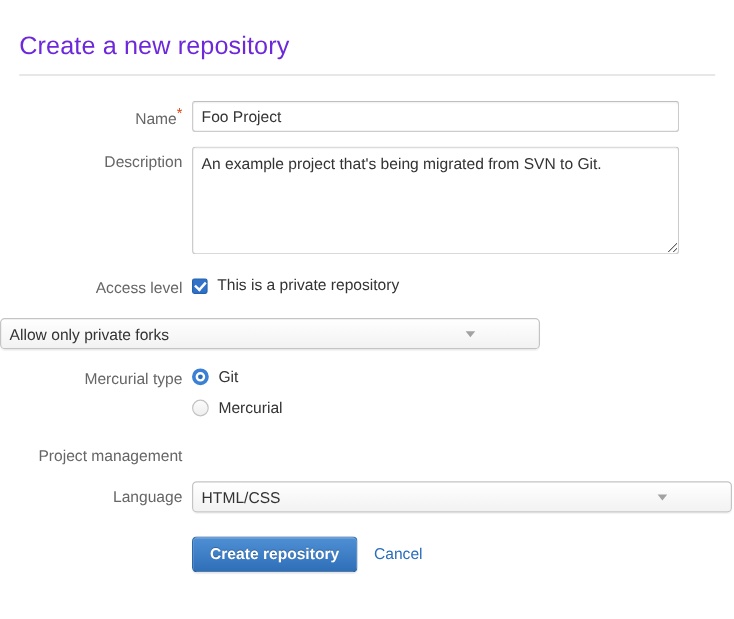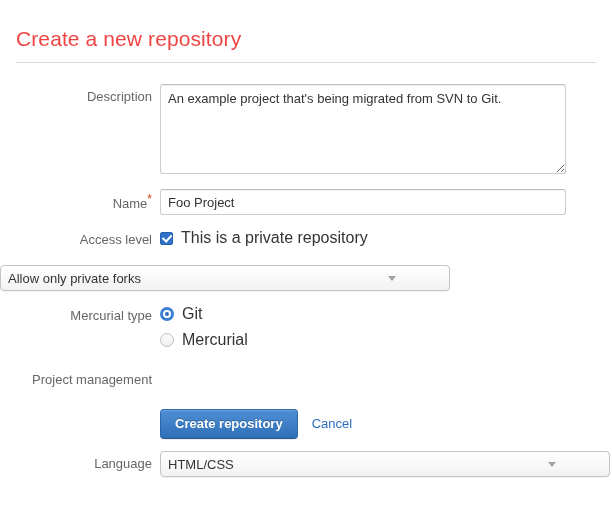--- a/index.html
+++ b/index.html
@@ -23,21 +23,21 @@
   }
 
   
   .page-title {
     position: absolute;
     left: 16px;
     top: 12px;
     font-size: 21px;
     line-height: 26px;
     font-weight: normal;
-    color: #ef4444;
+    color: #6d28d9;
     letter-spacing: 0.1px;
   }
   .title-divider {
     position: absolute;
     left: 16px;
     top: 62px;
     width: 580px;
     height: 1px;
     background: #d8d8d8;
   }
@@ -145,21 +145,21 @@
   }
 
   
   .choice {
     display: flex;
     align-items: center;
     height: 22px;
     margin-bottom: 4px;
   }
   .choice-text {
-    font-size: 16px;
+    font-size: 13px;
     color: #333333;
     line-height: 18px;
   }
 
   .cb {
     width: 13px;
     height: 13px;
     min-width: 13px;
     box-sizing: border-box;
     margin-right: 8px;
@@ -249,30 +249,30 @@
 <body>
 
 <div class="page">
 
   <h1 class="page-title">Create a new repository</h1>
   <div class="title-divider"></div>
 
   <div class="form">
 
     <div class="row">
+      <div class="label-col"><span>Name</span><span class="req">*</span></div>
+      <div class="field-col">
+        <input class="text-input" type="text" value="Foo Project" style="">
+      </div>
+    </div>
+
+    <div class="row">
       <div class="label-col">Description</div>
       <div class="field-col">
         <textarea class="textarea-input" style="">An example project that's being migrated from SVN to Git.</textarea>
-      </div>
-    </div>
-
-    <div class="row">
-      <div class="label-col"><span>Name</span><span class="req">*</span></div>
-      <div class="field-col">
-        <input class="text-input" type="text" value="Foo Project" style="">
       </div>
     </div>
 
     <div class="row">
       <div class="label-col">Access level</div>
       <div class="field-col">
         <div class="choice">
           <span class="cb on"></span>
           <span class="choice-text">This is a private repository</span>
         </div>
@@ -302,33 +302,33 @@
       </div>
     </div>
 
     <div class="row">
       <div class="label-col">Project management</div>
       <div class="field-col">
       </div>
     </div>
 
     <div class="row">
+      <div class="label-col">Language</div>
+      <div class="field-col">
+        <div class="select-wrap">
+          <div class="select-box">HTML/CSS</div>
+          <span class="select-arrow"></span>
+        </div>
+      </div>
+    </div>
+
+    <div class="row">
       <div class="label-col"></div>
       <div class="field-col">
         <div class="btn-row">
           <button class="btn-primary">Create repository</button>
           <a class="btn-link">Cancel</a>
         </div>
       </div>
     </div>
 
-    <div class="row">
-      <div class="label-col">Language</div>
-      <div class="field-col">
-        <div class="select-wrap">
-          <div class="select-box">HTML/CSS</div>
-          <span class="select-arrow"></span>
-        </div>
-      </div>
-    </div>
-
   </div>
 </div>
 
 </body></html>

